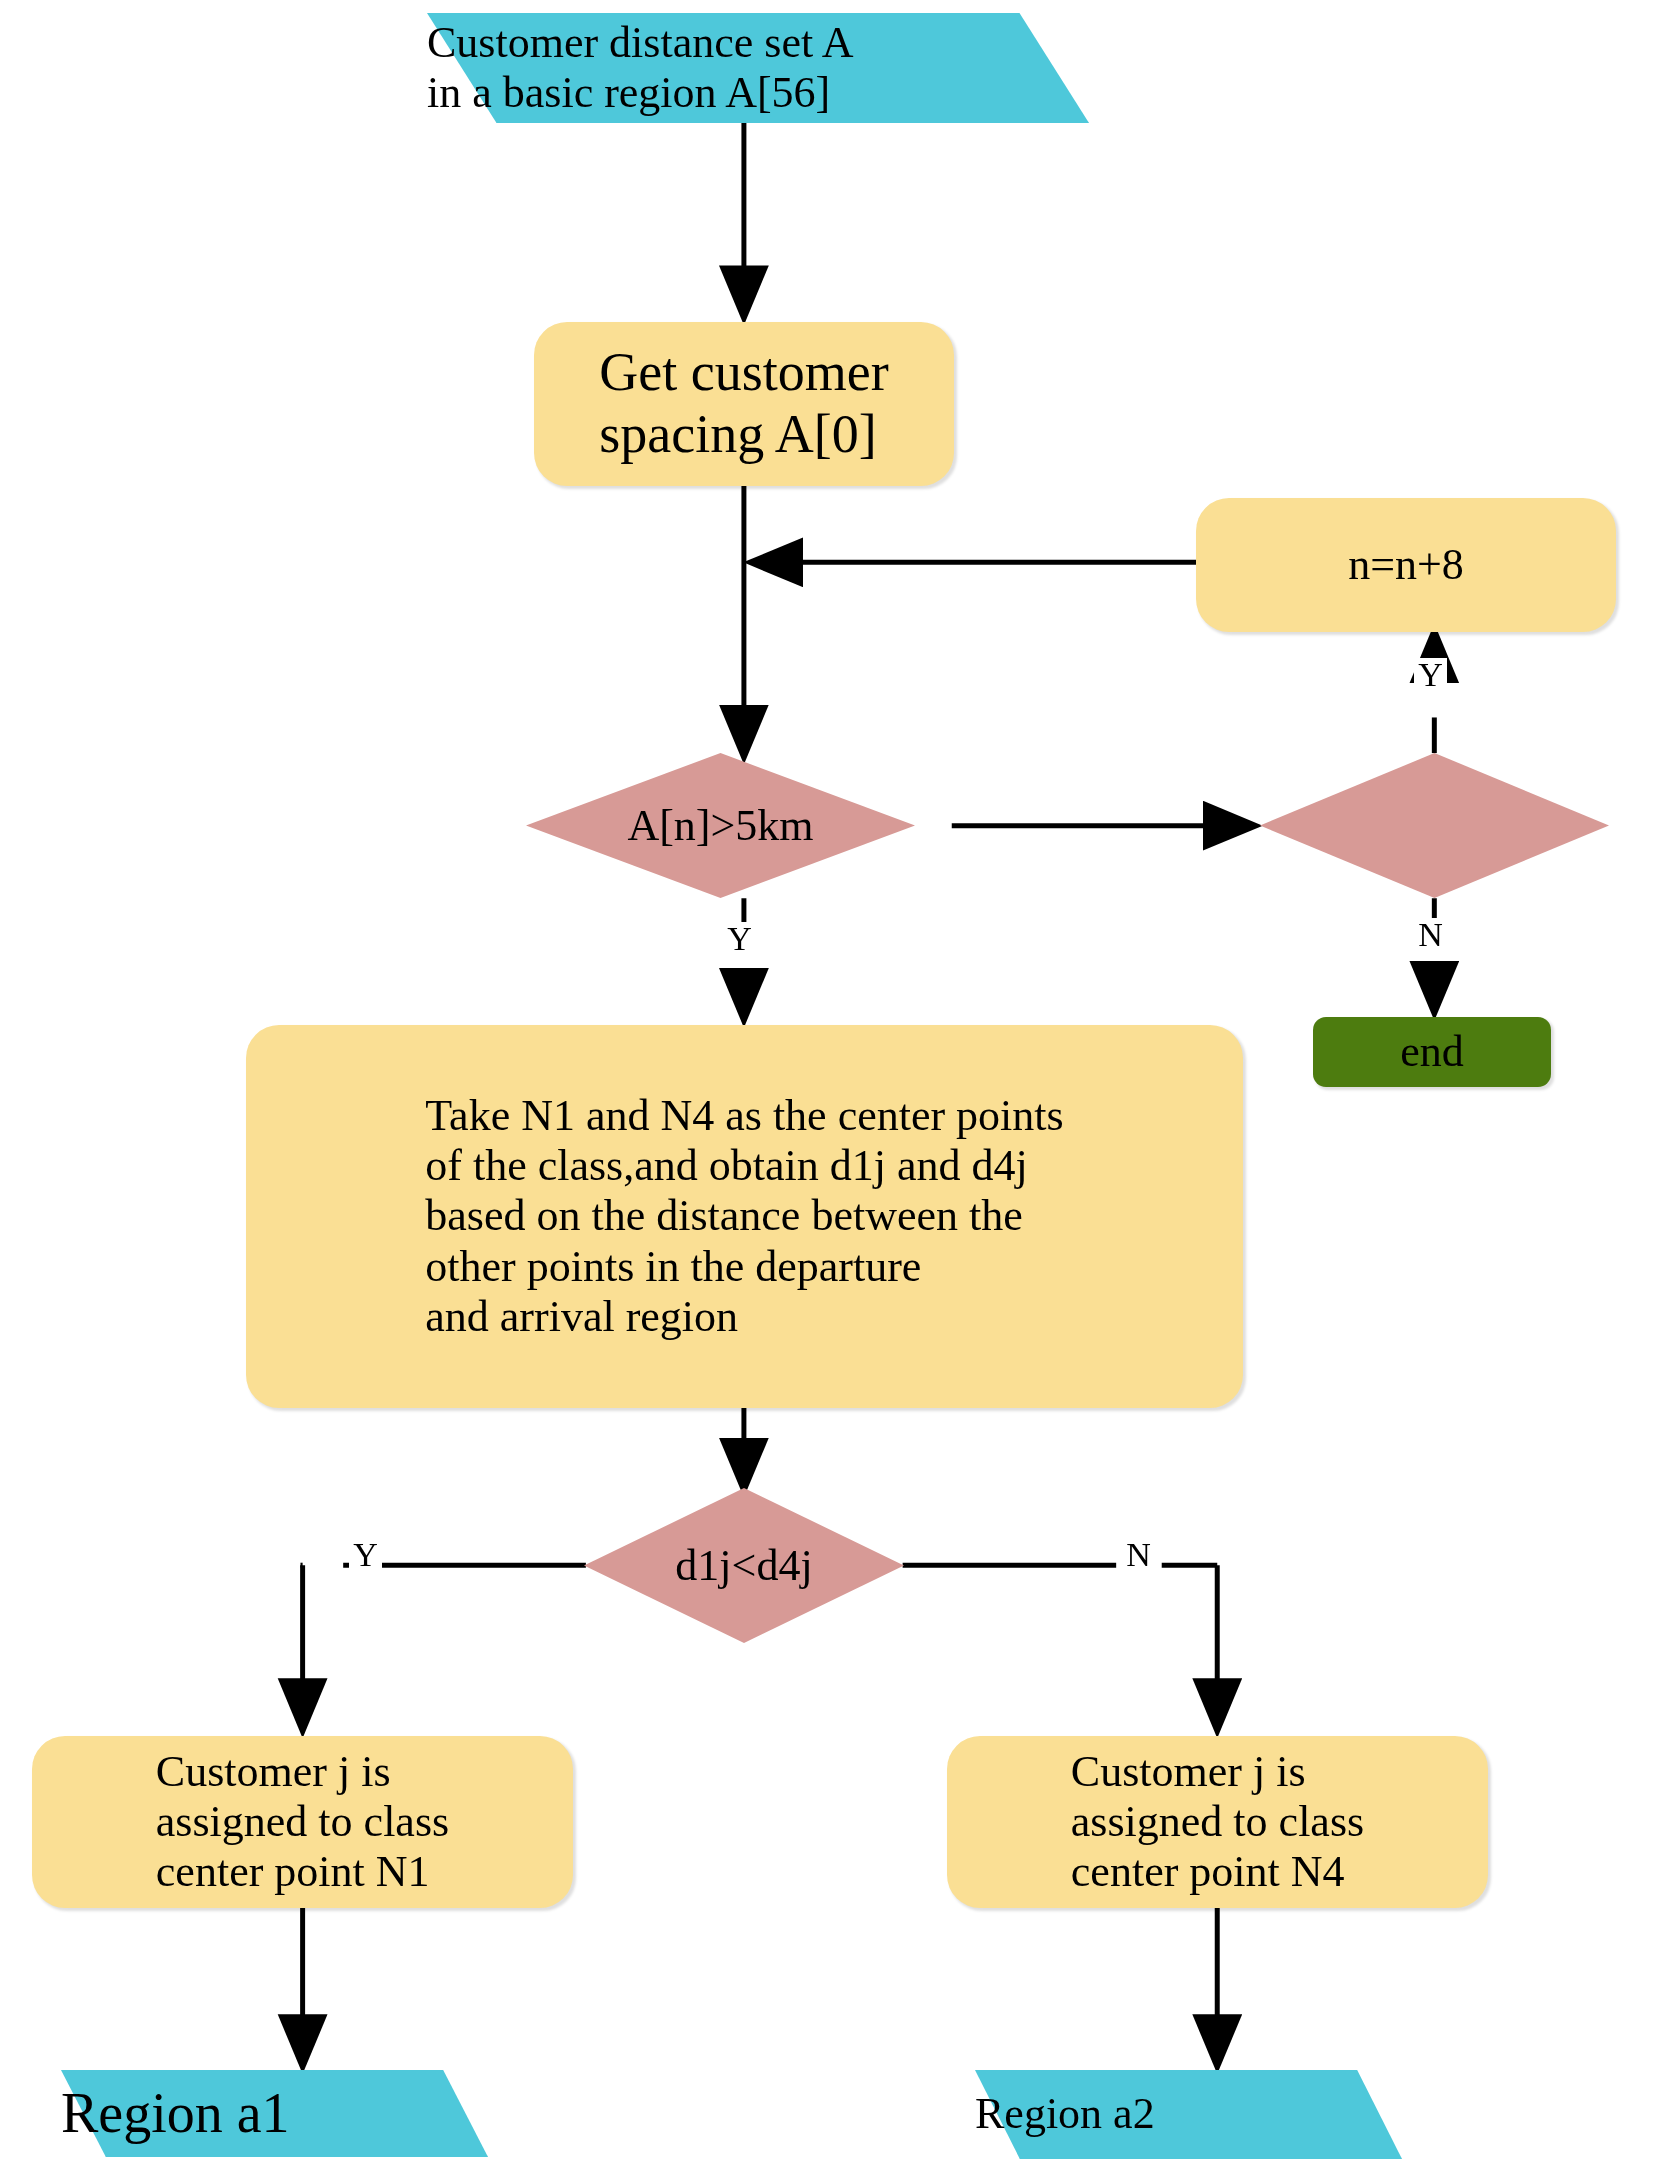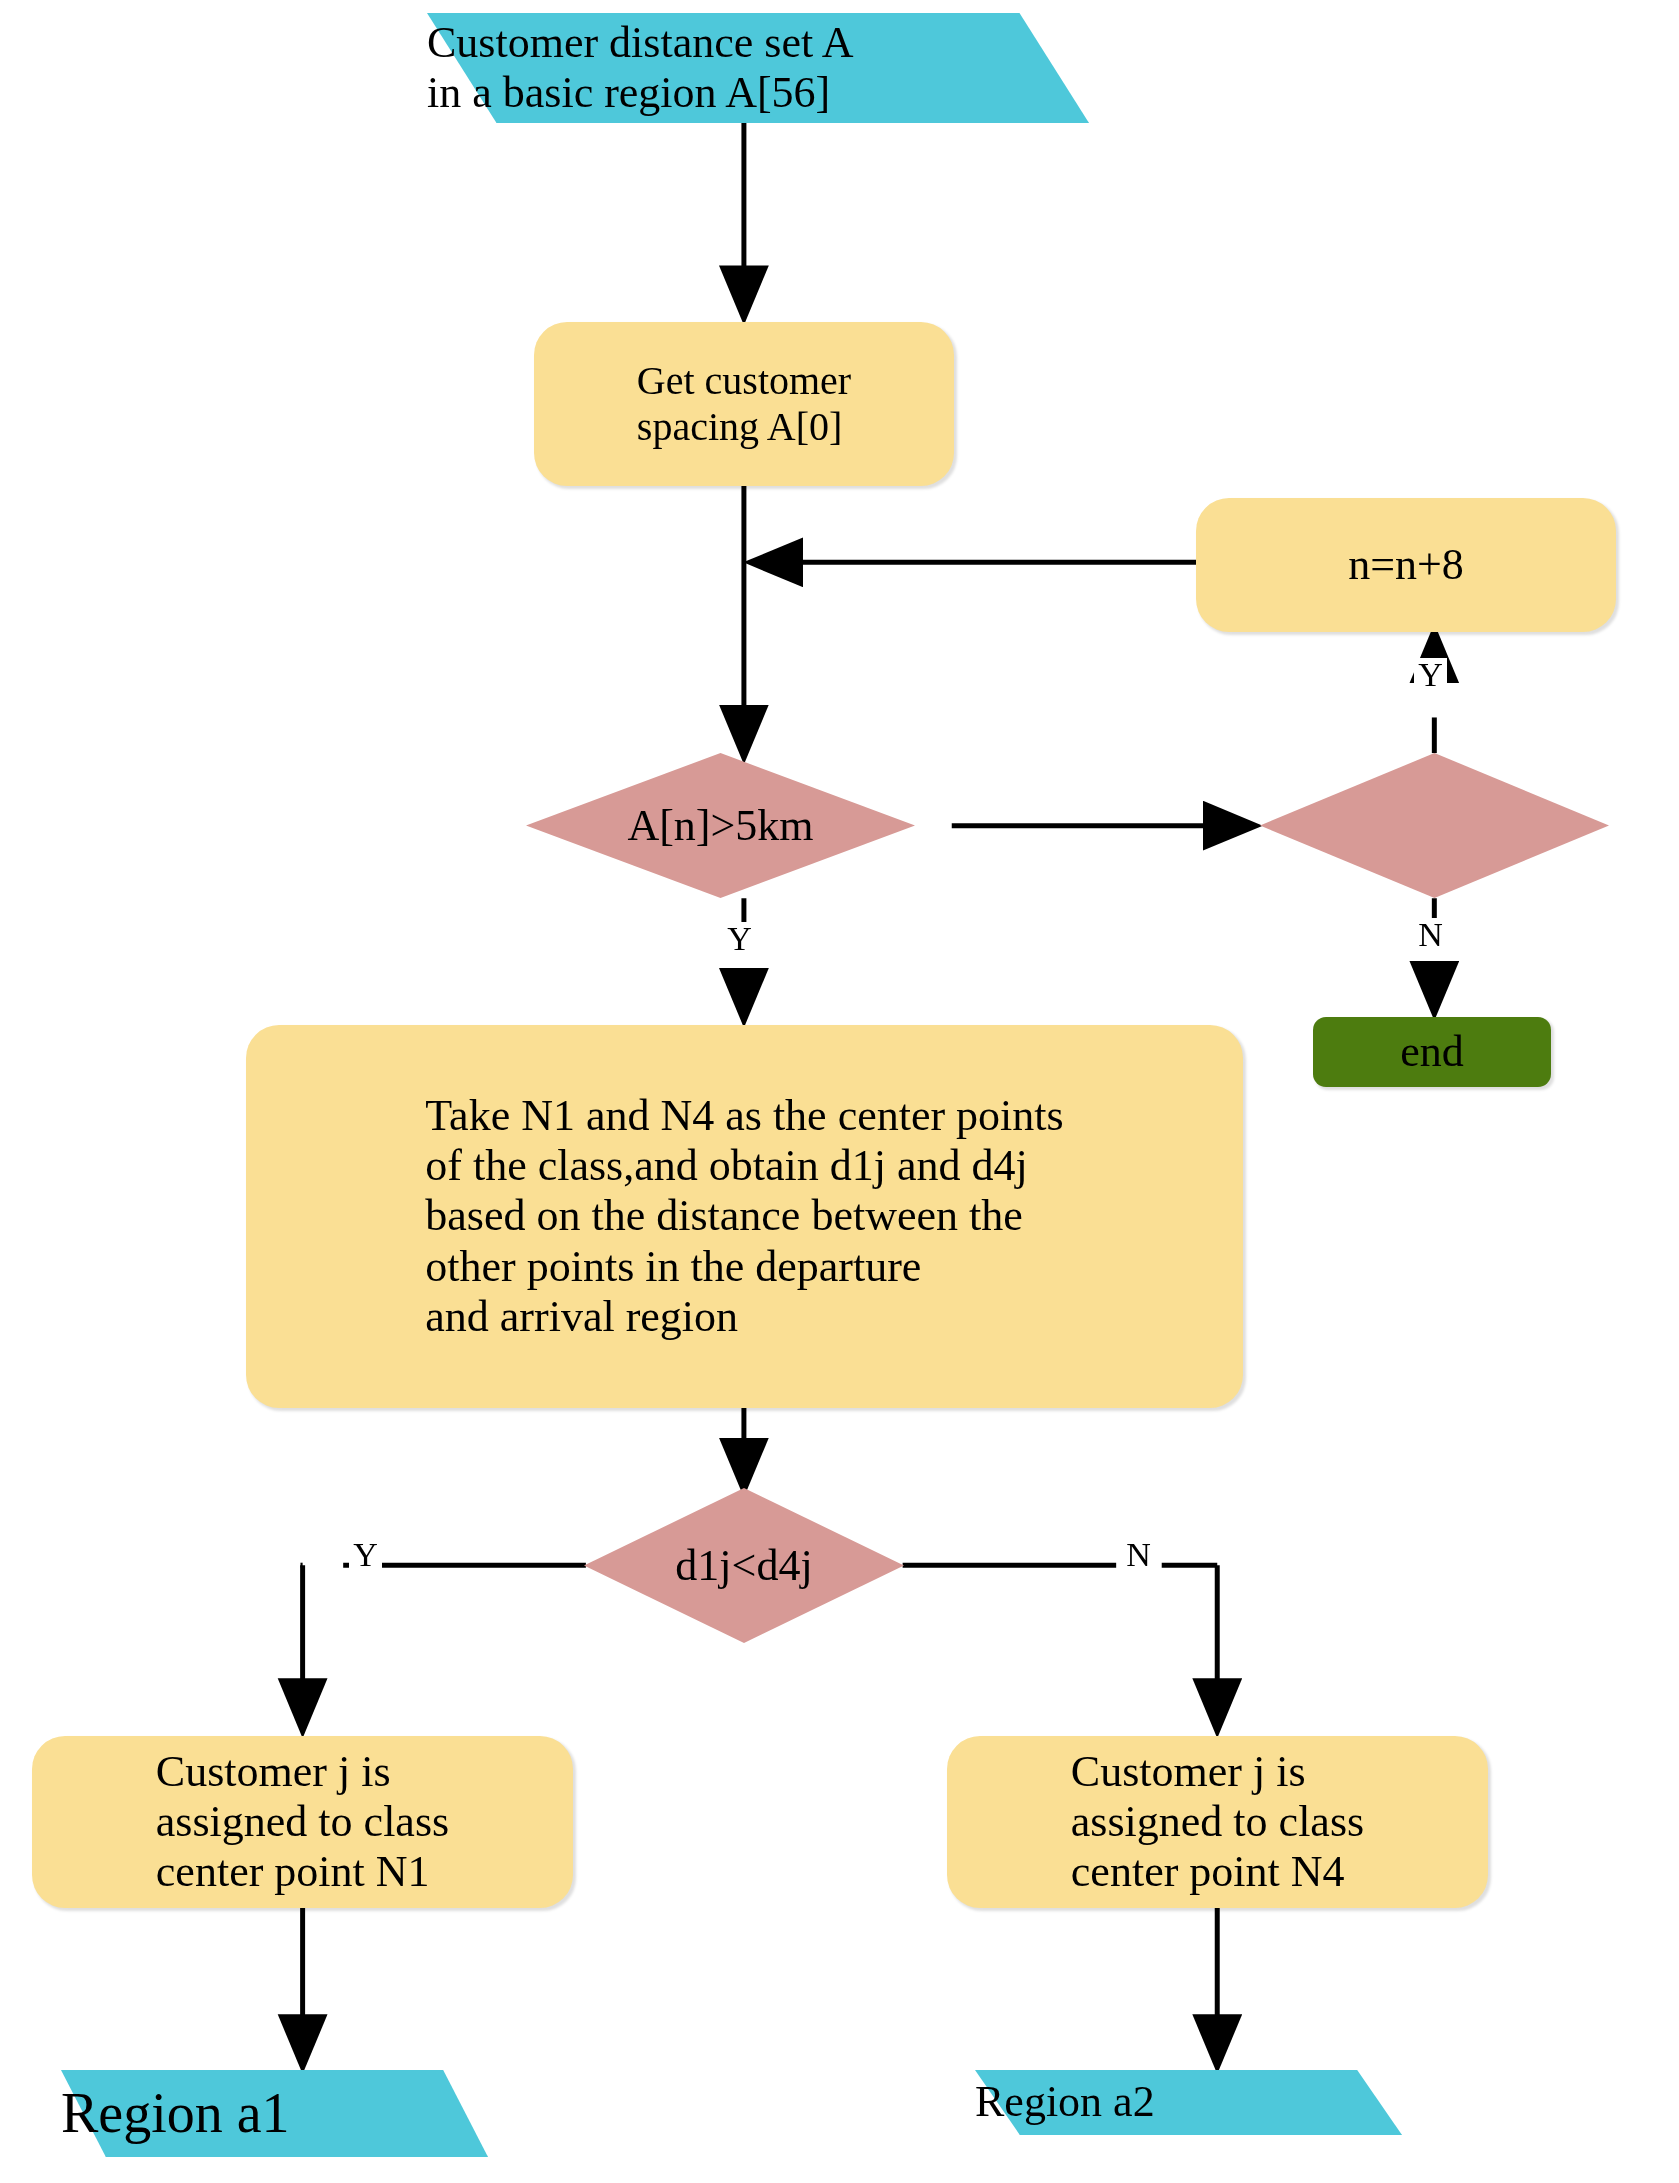--- a/index.html
+++ b/index.html
@@ -147,21 +147,21 @@
 
     <line x1="1710" y1="2680" x2="1710" y2="2900" stroke="#000" stroke-width="7" marker-end="url(#arrow)"></line>
   </svg>
 
   <div class="node para" style="left:427px; top:13px; width:662px; height:110px; font-size:44px;">
     <div class="shape"></div>
     <div class="txt">Customer distance set A
 in a basic region A[56]</div>
   </div>
 
-  <div class="node proc" style="left:534px; top:322px; width:420px; height:164px; font-size:40px;">
+  <div class="node proc" style="left:534px; top:322px; width:420px; height:164px; font-size:54px;">
     <div>Get customer
 spacing A[0]</div>
   </div>
 
   <div class="node proc" style="left:1196px; top:498px; width:420px; height:134px; font-size:44px;">
     <div>n=n+8</div>
   </div>
 
   <div class="dec" style="left:526px; top:753px; width:389px; height:145px; font-size:44px;">
     <div class="shape"></div>
@@ -199,21 +199,21 @@
     <div>Customer j is
 assigned to class
 center point N4</div>
   </div>
 
   <div class="node para" style="left:61px; top:2070px; width:427px; height:87px; font-size:56px;">
     <div class="shape"></div>
     <div class="txt">Region a1</div>
   </div>
 
-  <div class="node para" style="left:975px; top:2070px; width:427px; height:65px; font-size:44px;">
+  <div class="node para" style="left:975px; top:2070px; width:427px; height:89px; font-size:44px;">
     <div class="shape"></div>
     <div class="txt">Region a2</div>
   </div>
 
   <div class="edgelabel" style="left:1414px; top:658px;">Y</div>
 
   <div class="edgelabel" style="left:1414px; top:918px;">N</div>
 
   <div class="edgelabel" style="left:723px; top:922px;">Y</div>
 

